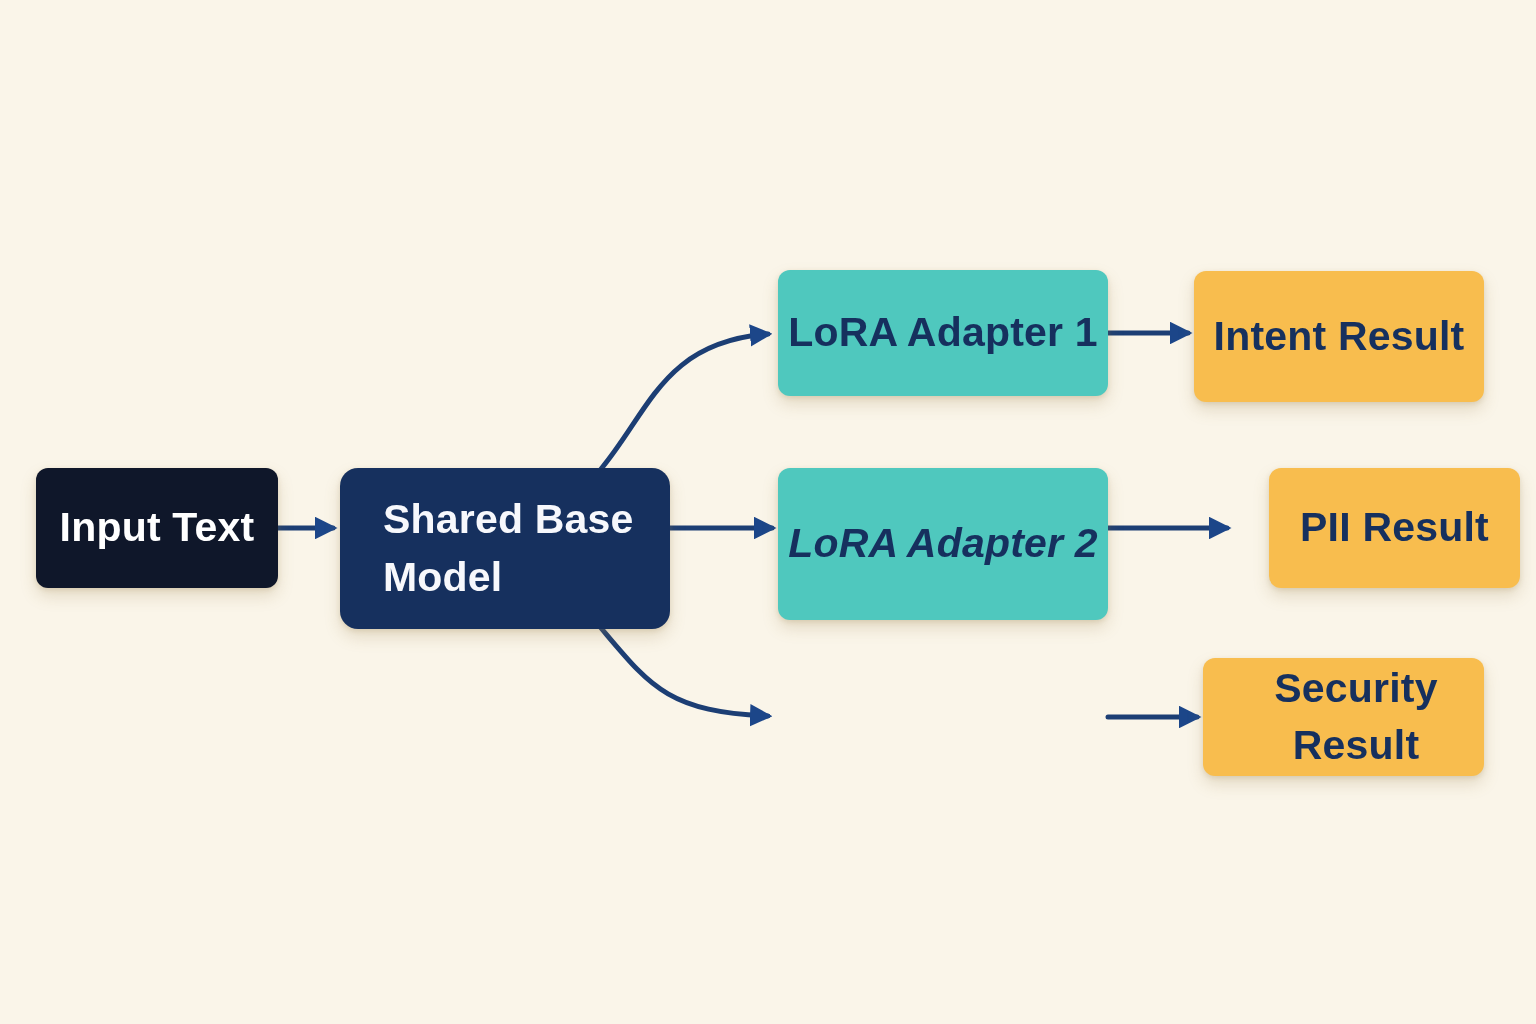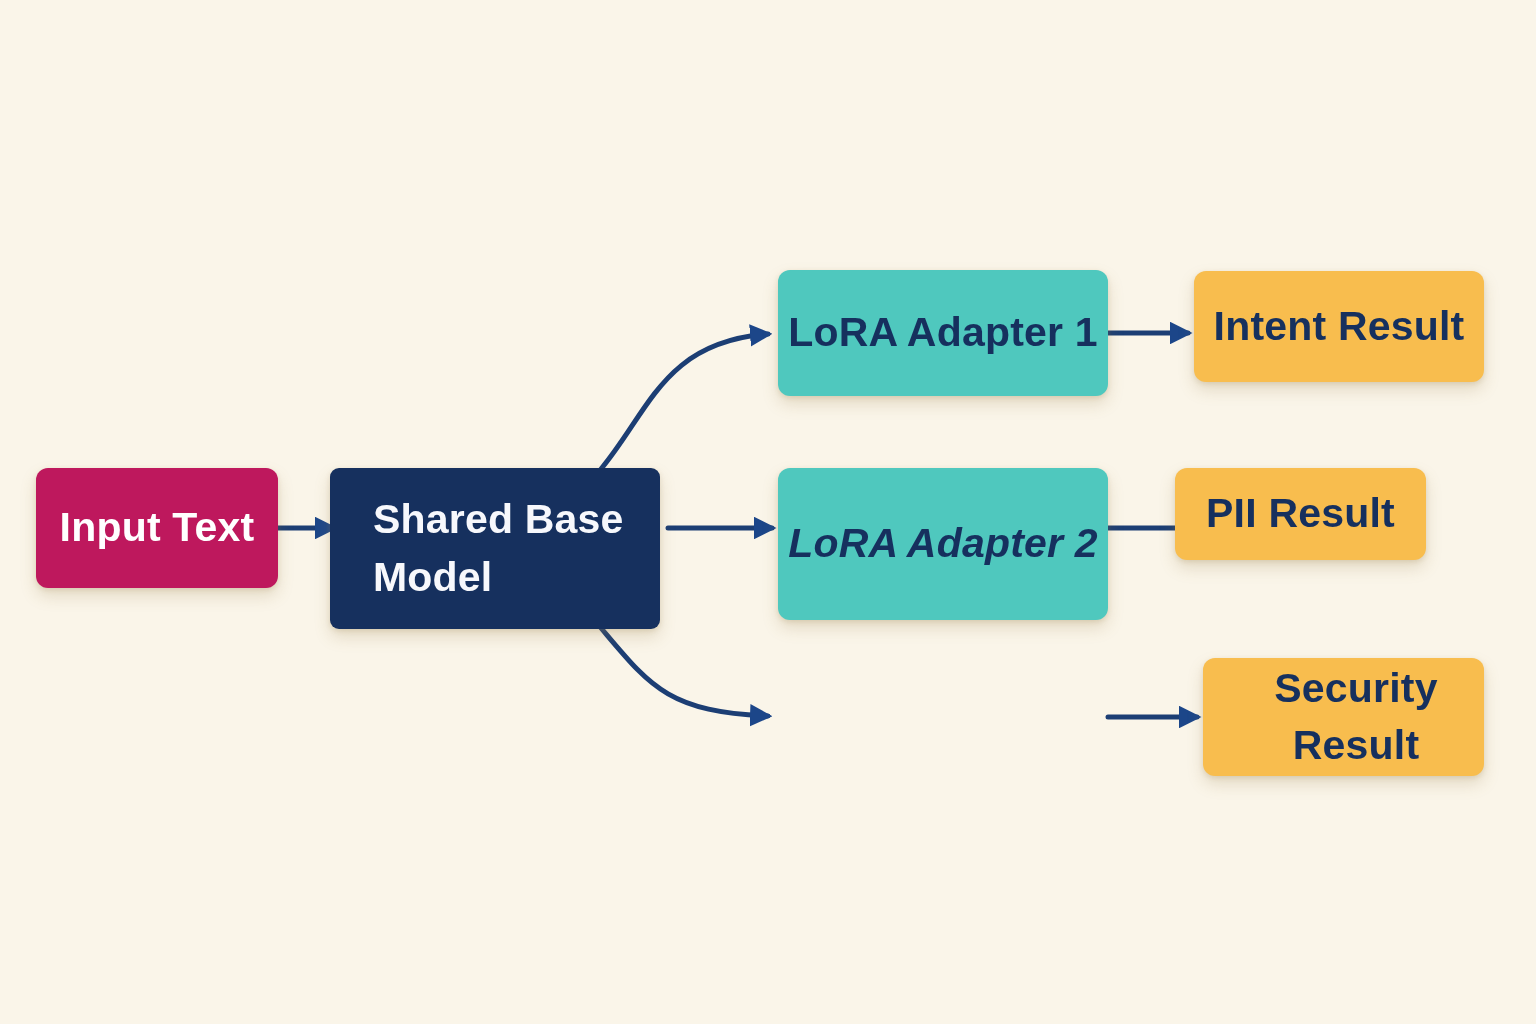--- a/index.html
+++ b/index.html
@@ -37,35 +37,35 @@
     border-radius: 12px;
     box-shadow: 0 8px 16px rgba(151, 121, 67, 0.22), 0 2px 5px rgba(151, 121, 67, 0.18);
   }
   .node .label {
     font-size: 41px;
     font-weight: 700;
     letter-spacing: 0.2px;
     text-align: center;
     line-height: 1.4;
   }
-  .node-purple { background: #be185d; color: #FFFFFF; }
+  .node-purple { background: #0f172a; color: #FFFFFF; }
   .node-navy   { background: #16305E; color: #F7F8FC; border-radius: 18px; }
   .node-teal   { background: #4FC8BE; color: #16305E; }
   .node-yellow { background: #F8BD4E; color: #16305E; }
 
   
   .n-input    { left: 36px;   top: 468px; width: 242px; height: 120px; }
-  .n-base     { left: 330px;  top: 468px; width: 330px; height: 161px;
-                justify-content: flex-start; padding-left: 43px; padding-right: 30px; border-radius: 9px; }
+  .n-base     { left: 340px;  top: 468px; width: 330px; height: 161px;
+                justify-content: flex-start; padding-left: 43px; padding-right: 30px; }
   .n-base .label { text-align: left; }
   .n-adapter1 { left: 778px;  top: 270px; width: 330px; height: 126px; }
   .n-adapter2 { left: 778px;  top: 468px; width: 330px; height: 152px; font-style: italic; }
   .n-adapter3 { left: 778px;  top: 656px; width: 330px; height: 120px; }
-  .n-intent   { left: 1194px; top: 271px; width: 290px; height: 111px; }
-  .n-pii      { left: 1175px; top: 468px; width: 251px; height: 92px; }
+  .n-intent   { left: 1194px; top: 271px; width: 290px; height: 131px; }
+  .n-pii      { left: 1269px; top: 468px; width: 251px; height: 120px; }
   .n-security { left: 1203px; top: 658px; width: 281px; height: 118px; padding-left: 25px; }
 </style>
 </head>
 <body>
 
 <div class="canvas">
 
   <svg class="edge-layer" viewBox="0 0 1536 1024" xmlns="http://www.w3.org/2000/svg">
     <defs>
       <marker id="arrowhead" viewBox="0 0 10 10" refX="8" refY="5" markerWidth="4.5" markerHeight="4.5" orient="auto-start-reverse">

